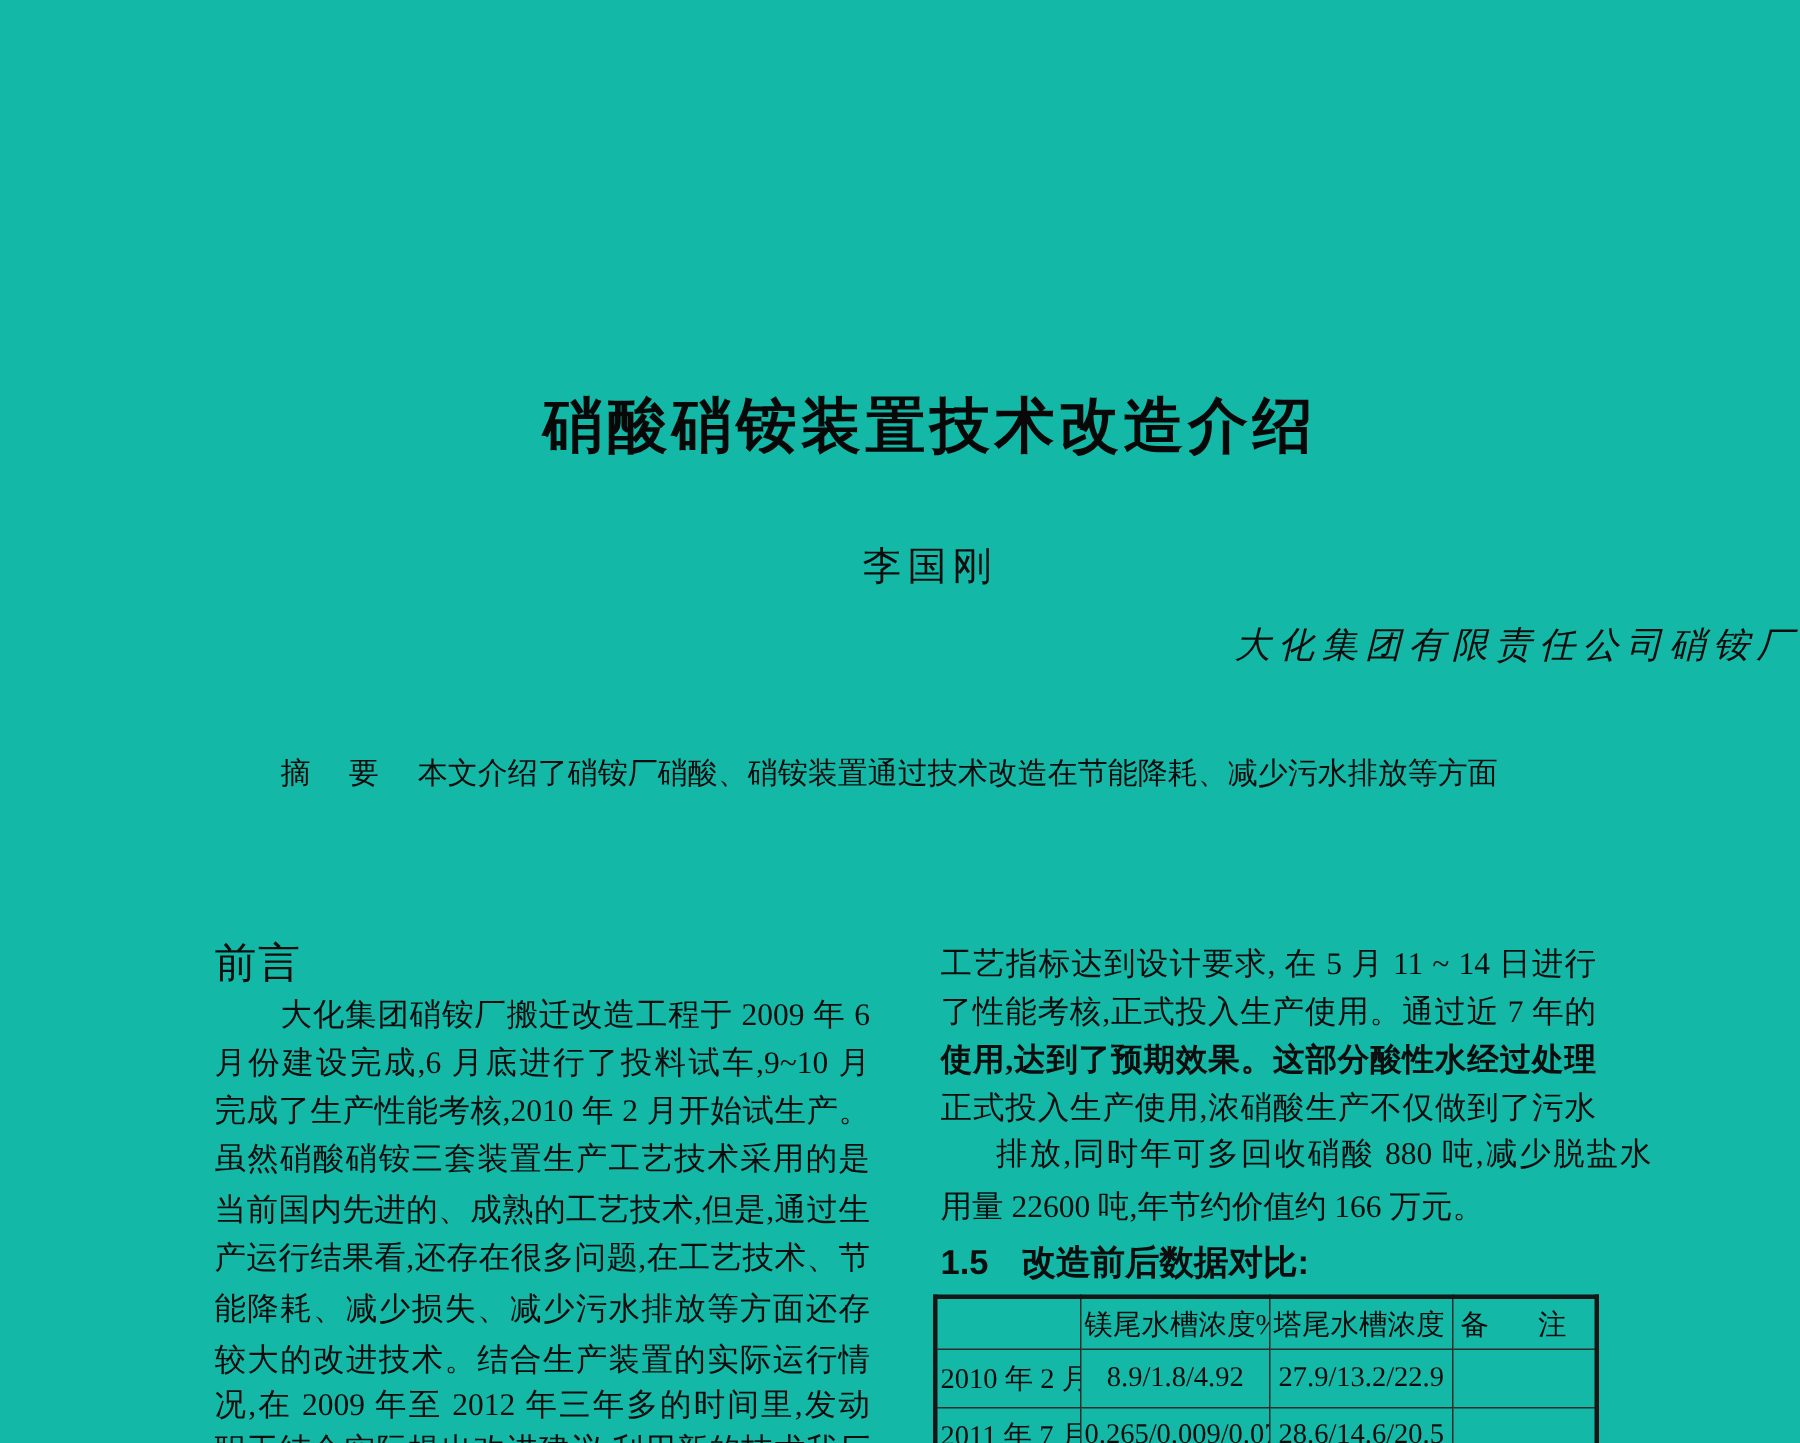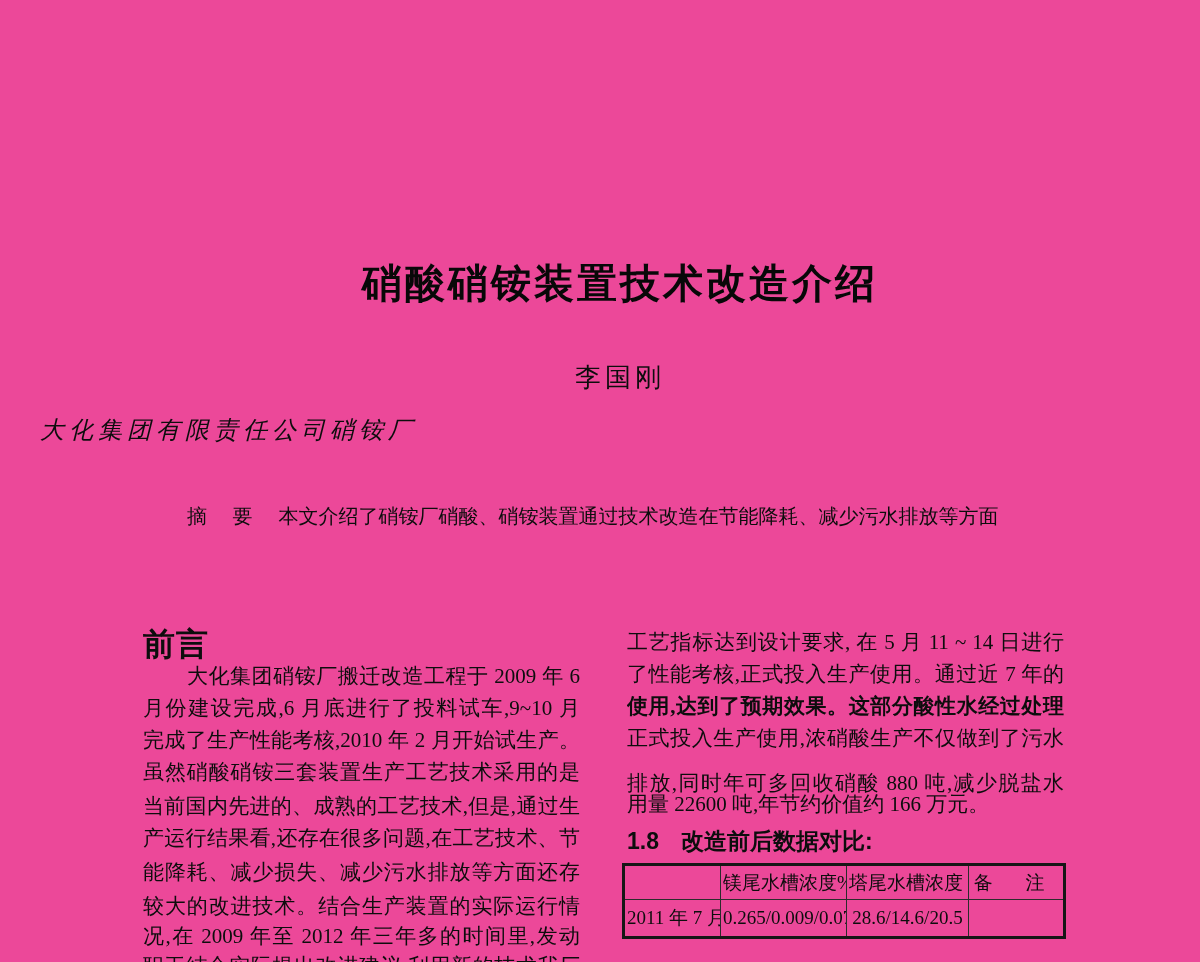--- a/index.html
+++ b/index.html
@@ -1,54 +1,54 @@
 <!DOCTYPE html>
 <html><head>
 <meta charset="utf-8">
 <style>
   * { margin:0; padding:0; box-sizing:border-box; }
   html,body { background:#e8e8e8; }
   .page {
     position:relative;
     width:1200px; height:962px;
-    background:#ec4899;
+    background:#14b8a6;
     color:#0d0d0d;
     overflow:hidden;
     font-family:"Liberation Serif","DejaVu Serif",serif;
   }
   .doc-title {
     position:absolute; left:40px; top:256px; width:1160px;
     text-align:center;
     font-family:"Liberation Sans","DejaVu Sans",sans-serif;
     font-weight:bold; font-size:40px; letter-spacing:3px;
     color:#080808;
   }
   .doc-author {
     position:absolute; left:40px; top:360px; width:1160px;
     text-align:center; font-size:26px; letter-spacing:4px;
     font-family:"Liberation Serif","DejaVu Serif",serif;
   }
   .doc-affil {
     position:absolute; left:40px; top:414px; width:1160px;
-    text-align:left; font-size:24px; letter-spacing:5px;
+    text-align:right; font-size:24px; letter-spacing:5px;
     font-style:italic;
     font-family:"Liberation Serif","DejaVu Serif",serif;
   }
   .abstract { position:absolute; left:143px; top:501px; width:870px; font-size:20px; }
   .abstract .a-line { height:30px; line-height:30px; overflow:hidden; }
   .abstract .a-line1 { text-indent:44px; }
   .abstract .ab-label { font-family:"Liberation Sans","DejaVu Sans",sans-serif; font-weight:normal; letter-spacing:10px; margin-right:16px; }
 
   .col { position:absolute; top:615px; width:437px; }
   .col-left  { left:143px; }
   .col-right { left:627px; }
   .col-heading {
     position:absolute; left:0;
     font-family:"Liberation Sans","DejaVu Sans",sans-serif;
-    font-weight:bold; font-size:32px; letter-spacing:1px;
+    font-weight:normal; font-size:28px; letter-spacing:1px;
   }
   .t-line {
     position:absolute; left:0; width:437px; height:33px;
     font-size:21px; line-height:32px; overflow:hidden;
     text-align:justify; text-align-last:justify;
   }
   .t-line.no-just { text-align-last:left; }
   .t-line.indent { text-indent:44px; }
 
   .sec-heading {
@@ -108,34 +108,40 @@
     <div class="t-line" style="top:275px;">较大的改进技术。结合生产装置的实际运行情</div>
     <div class="t-line" style="top:305px;">况,在 2009 年至 2012 年三年多的时间里,发动</div>
     <div class="t-line" style="top:335px;">职工结合实际提出改进建议,利用新的技术我厂</div>
   </div>
 
   <div class="col col-right">
     <div class="t-line" style="top:11px;">工艺指标达到设计要求, 在 5 月 11 ~ 14 日进行</div>
     <div class="t-line" style="top:43px;">了性能考核,正式投入生产使用。通过近 7 年的</div>
     <div class="t-line" style="top:75px;font-weight:bold;">使用,达到了预期效果。这部分酸性水经过处理</div>
     <div class="t-line" style="top:107px;">正式投入生产使用,浓硝酸生产不仅做到了污水零</div>
-    <div class="t-line" style="top:152px;">排放,同时年可多回收硝酸 880 吨,减少脱盐水</div>
+    <div class="t-line" style="top:138px;margin-left:37px;">排放,同时年可多回收硝酸 880 吨,减少脱盐水</div>
     <div class="t-line no-just" style="top:173px;">用量 22600 吨,年节约价值约 166 万元。</div>
 
     <div class="sec-heading">
-      <span class="sec-num">1.8</span><span>改造前后数据对比:</span>
+      <span class="sec-num">1.5</span><span>改造前后数据对比:</span>
     </div>
 
     <table class="data-table">
       <tbody>
         <tr class="hdr">
           <td class="c0"></td>
           <td class="c1">镁尾水槽浓度%</td>
           <td class="c2">塔尾水槽浓度 %</td>
           <td class="c3 remark-hd">备  注</td>
+        </tr>
+        <tr class="r1">
+          <td class="c0">2010 年 2 月</td>
+          <td class="c1">8.9/1.8/4.92</td>
+          <td class="c2">27.9/13.2/22.9</td>
+          <td class="c3"></td>
         </tr>
         <tr class="r2">
           <td class="c0">2011 年 7 月</td>
           <td class="c1">0.265/0.009/0.073</td>
           <td class="c2">28.6/14.6/20.5</td>
           <td class="c3"></td>
         </tr>
       </tbody>
     </table>
   </div>

